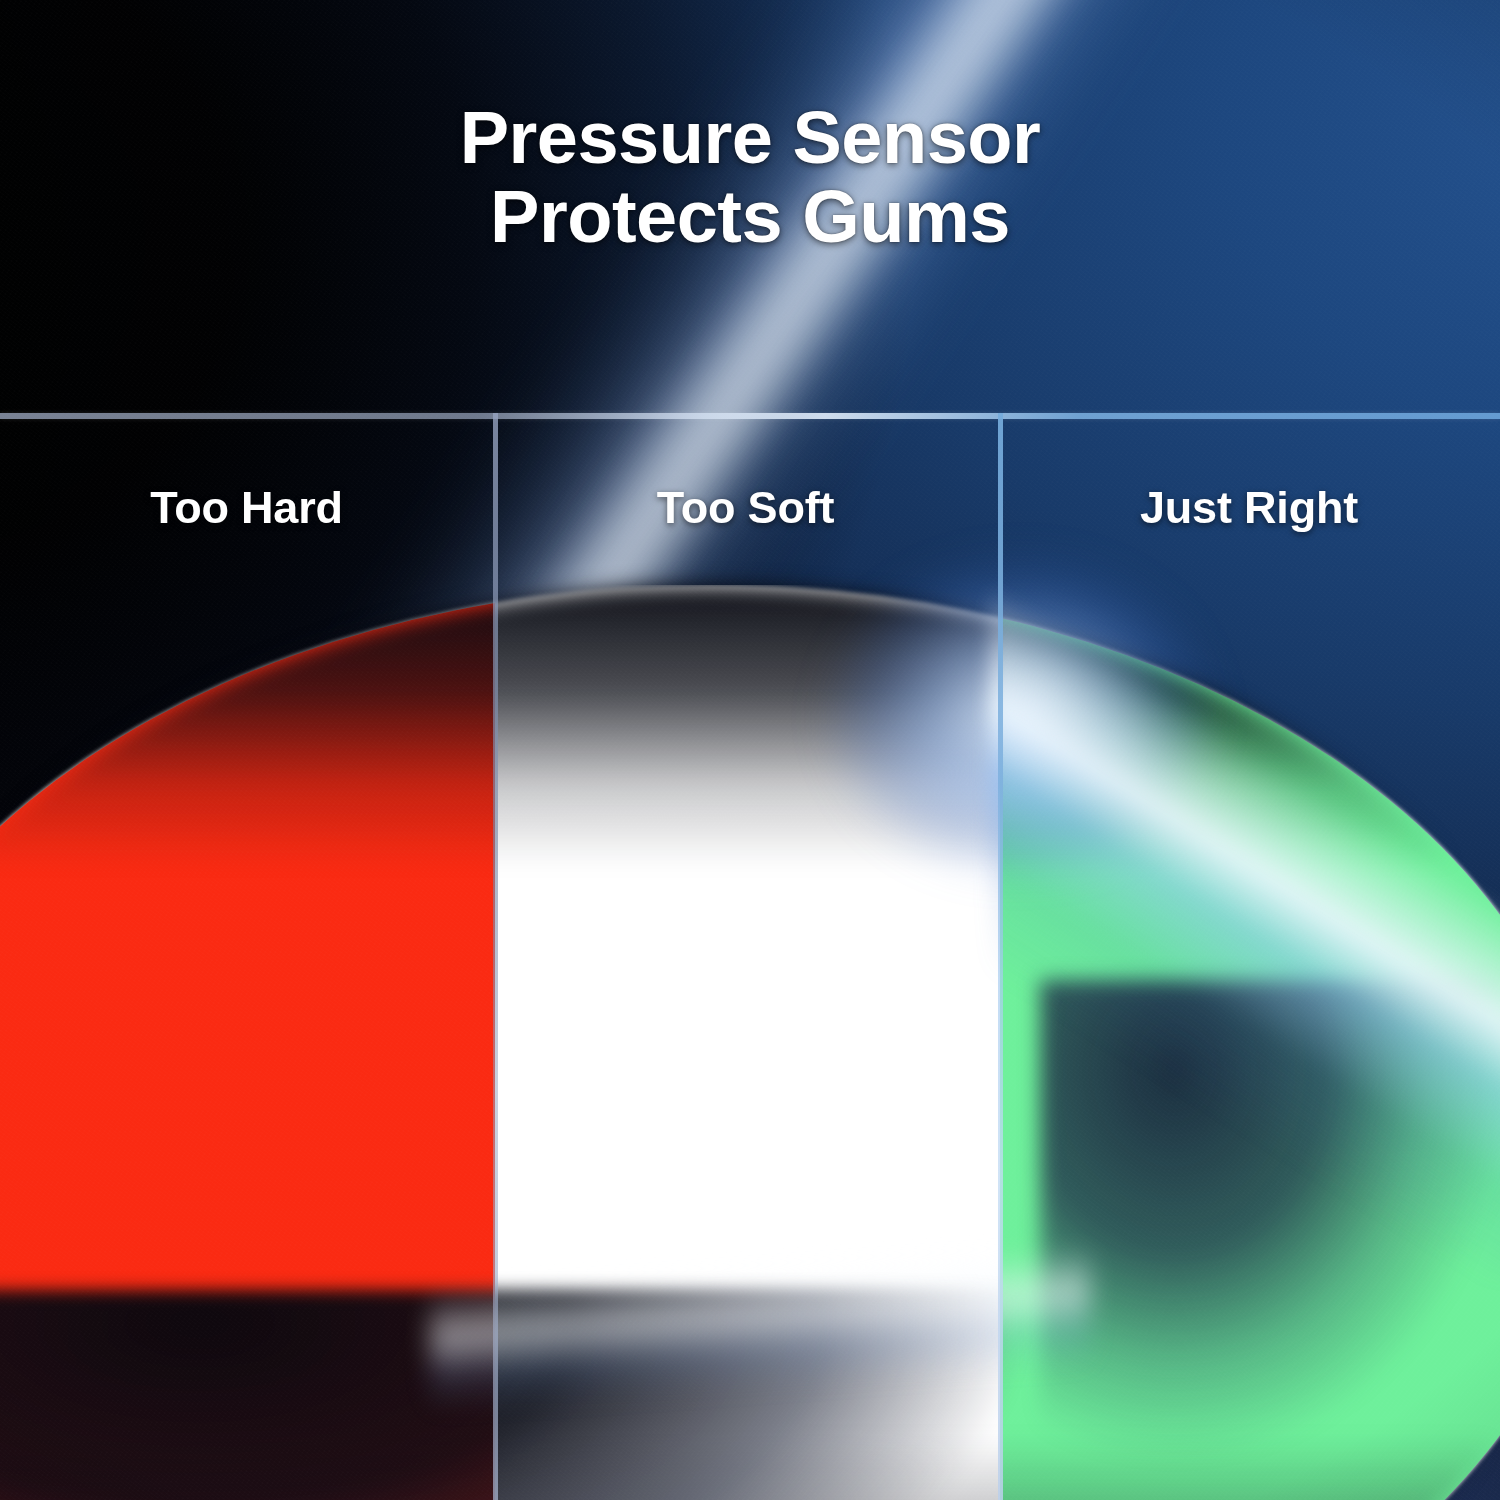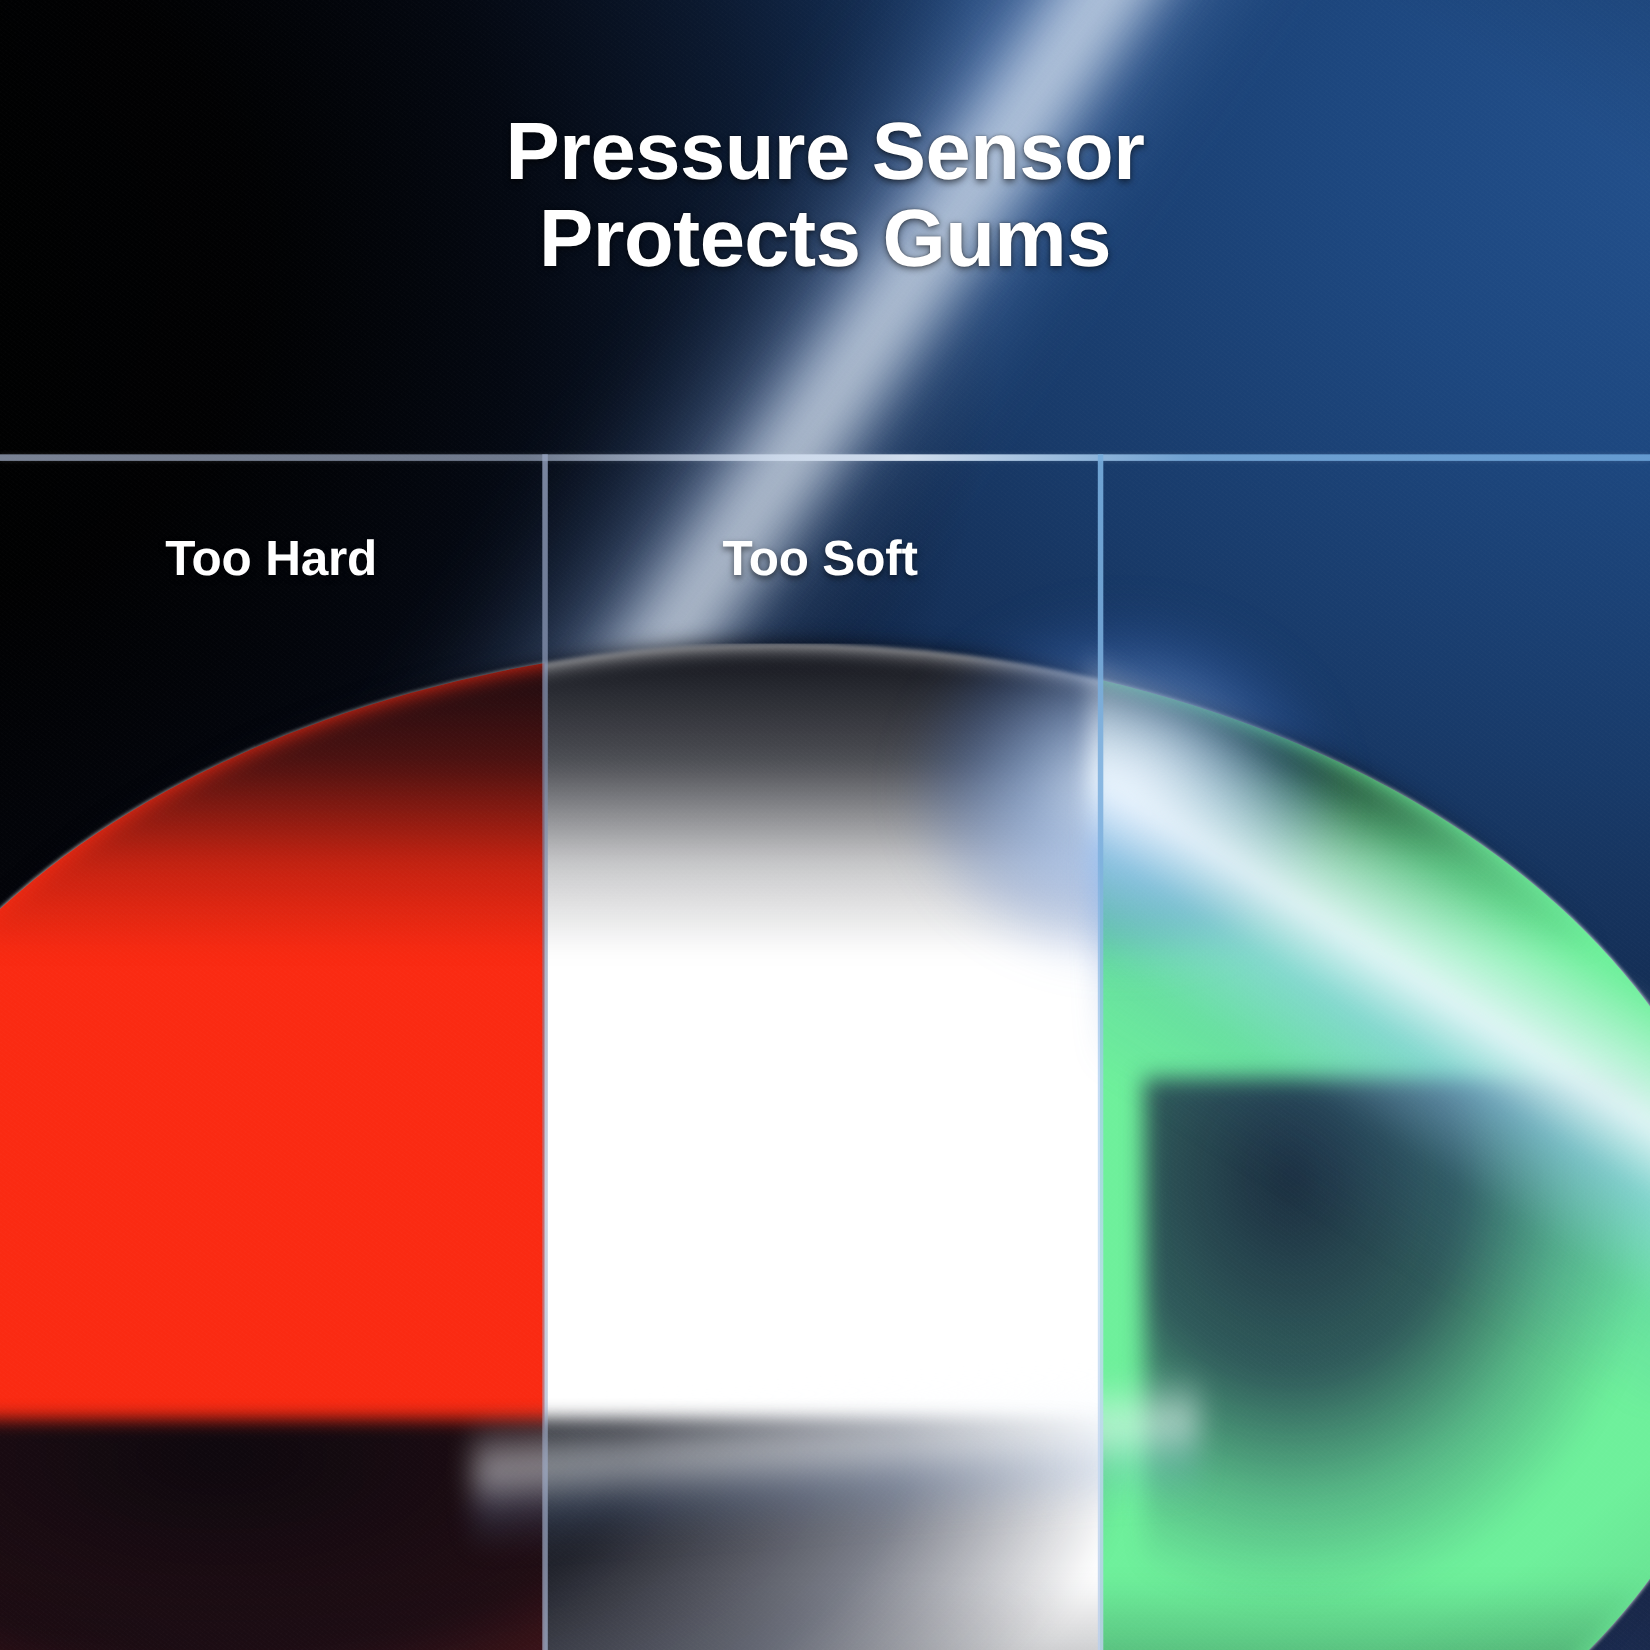--- a/index.html
+++ b/index.html
@@ -203,14 +203,15 @@
   <div class="line-v" id="line-v1"></div>
   <div class="line-v" id="line-v2"></div>
 
   <div id="title">
     <span class="tl">Pressure Sensor</span>
     <span class="tl">Protects Gums</span>
   </div>
 
   <div class="collabel" id="label-soft">Too Soft</div>
   <div class="collabel" id="label-hard">Too Hard</div>
+  <div class="collabel" id="label-right">Just Right</div>
 
 </div>
 
 </body></html>

